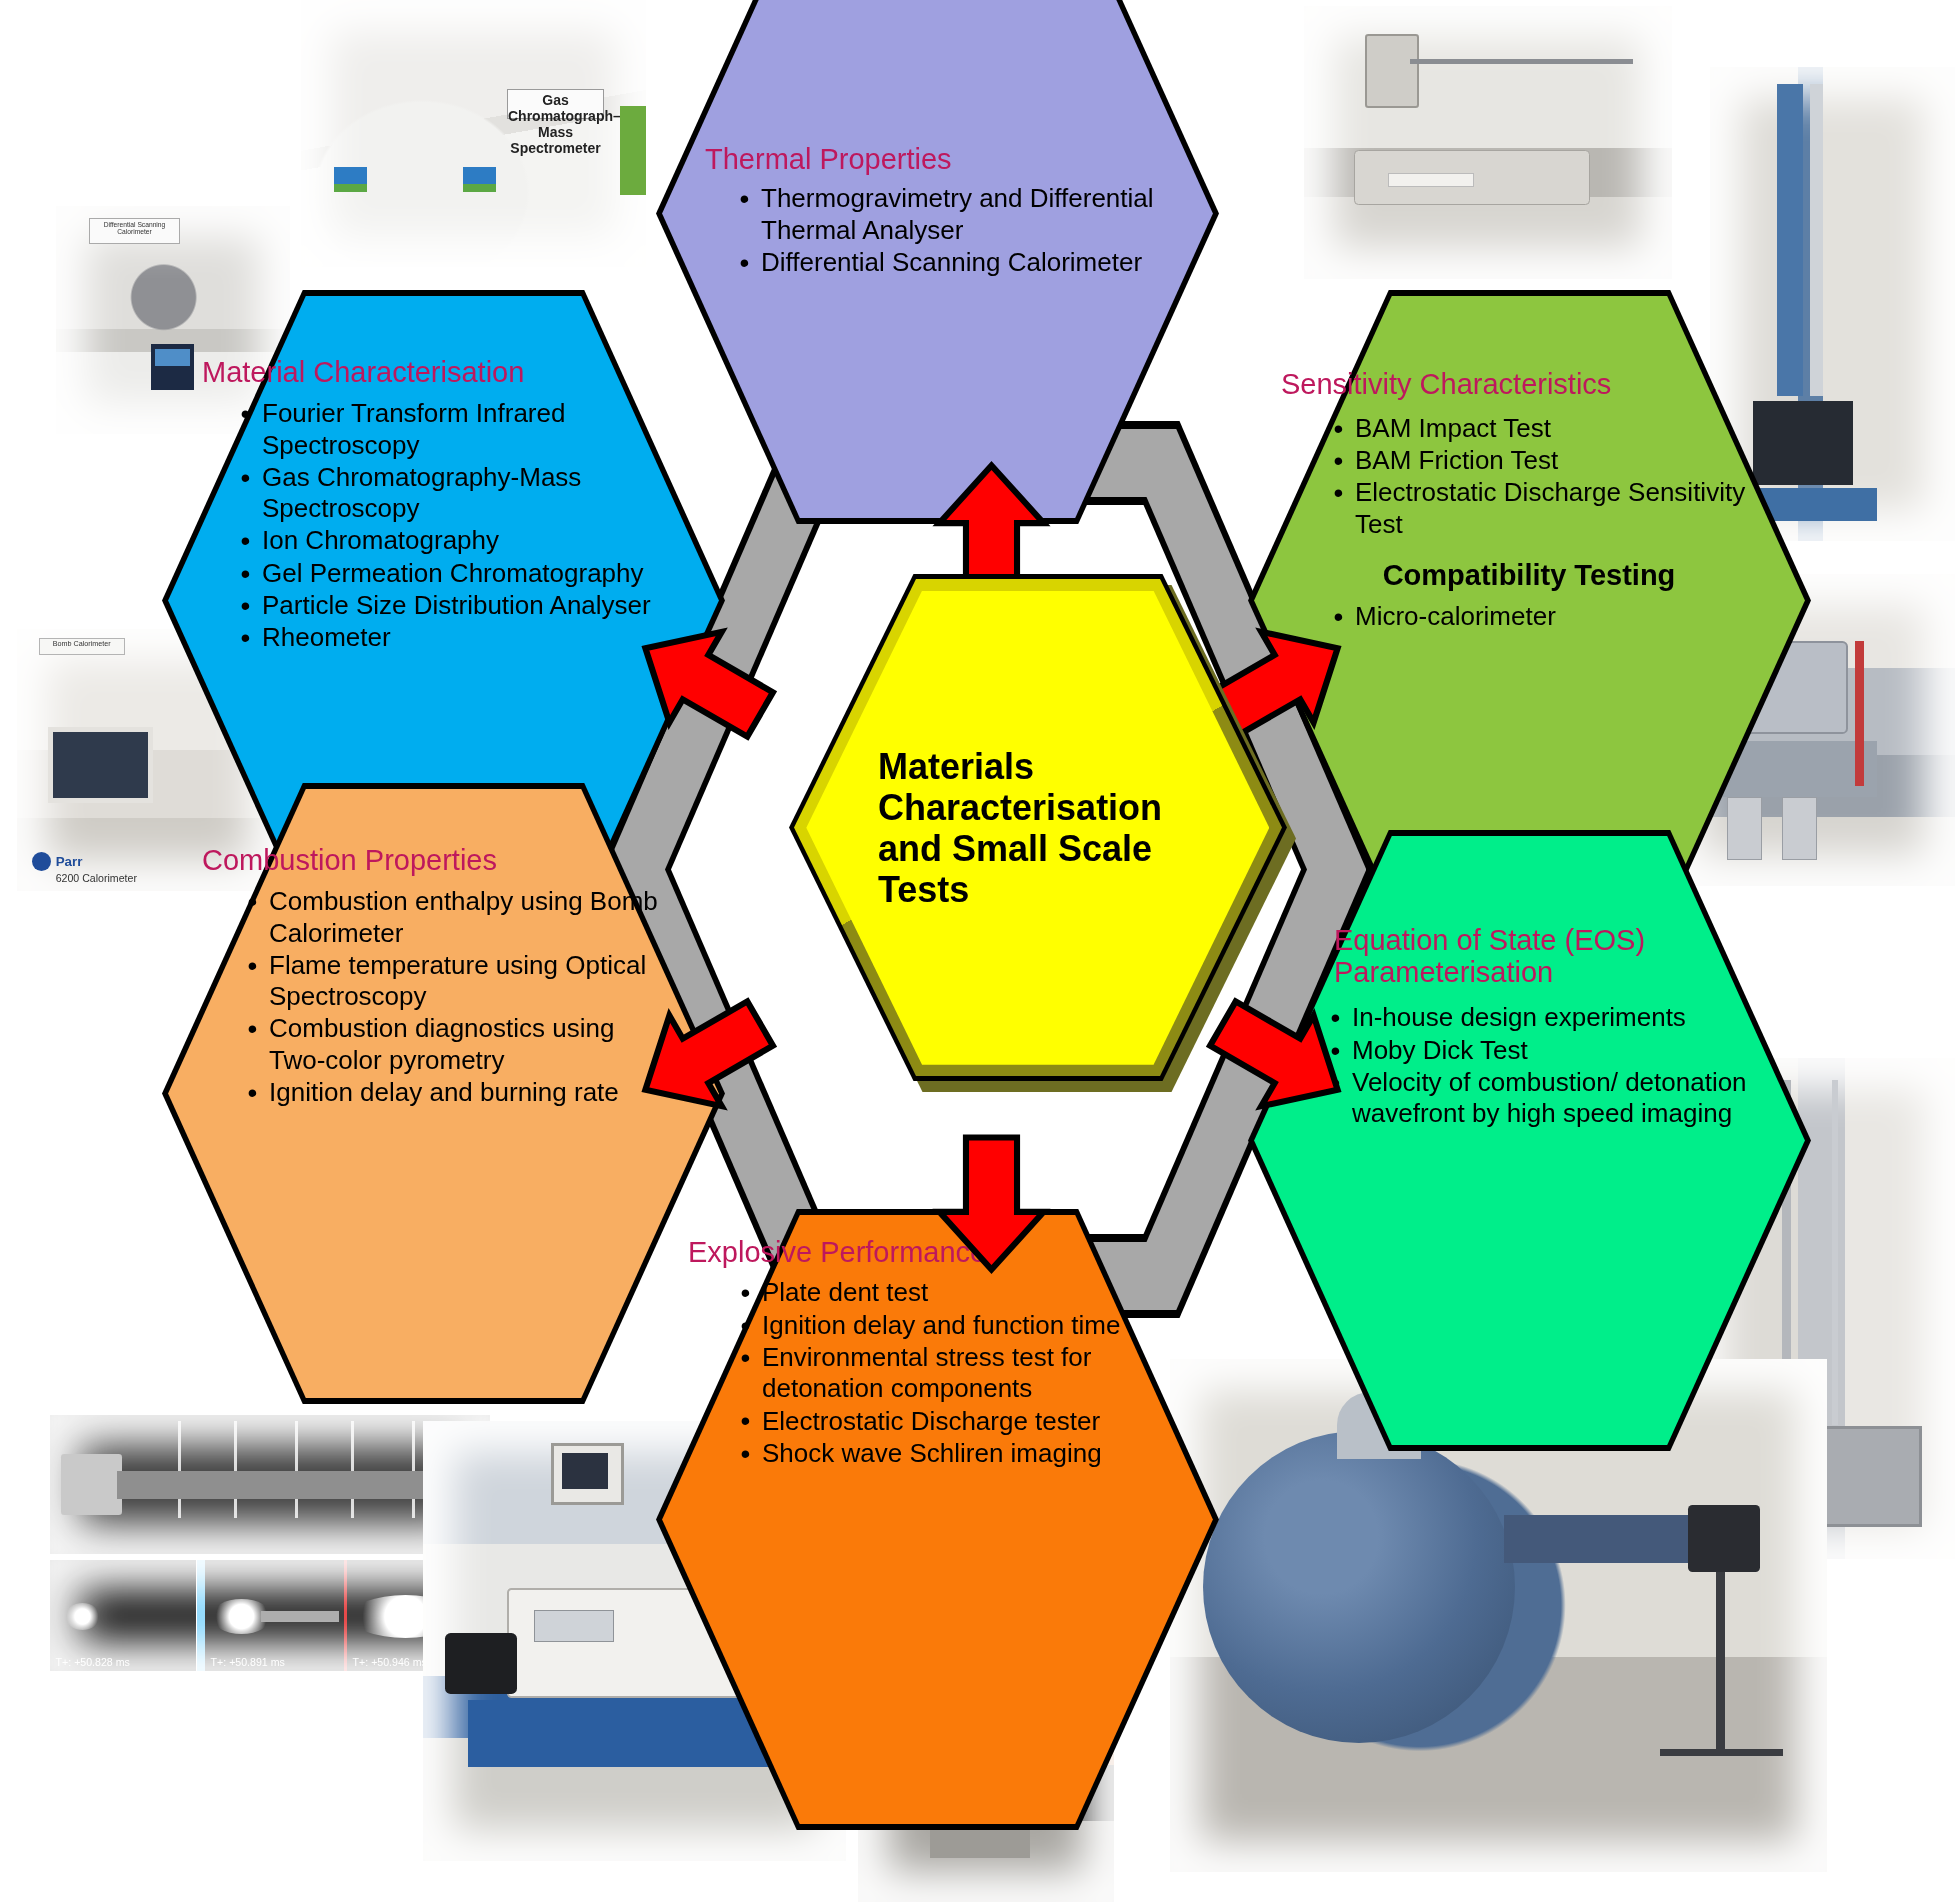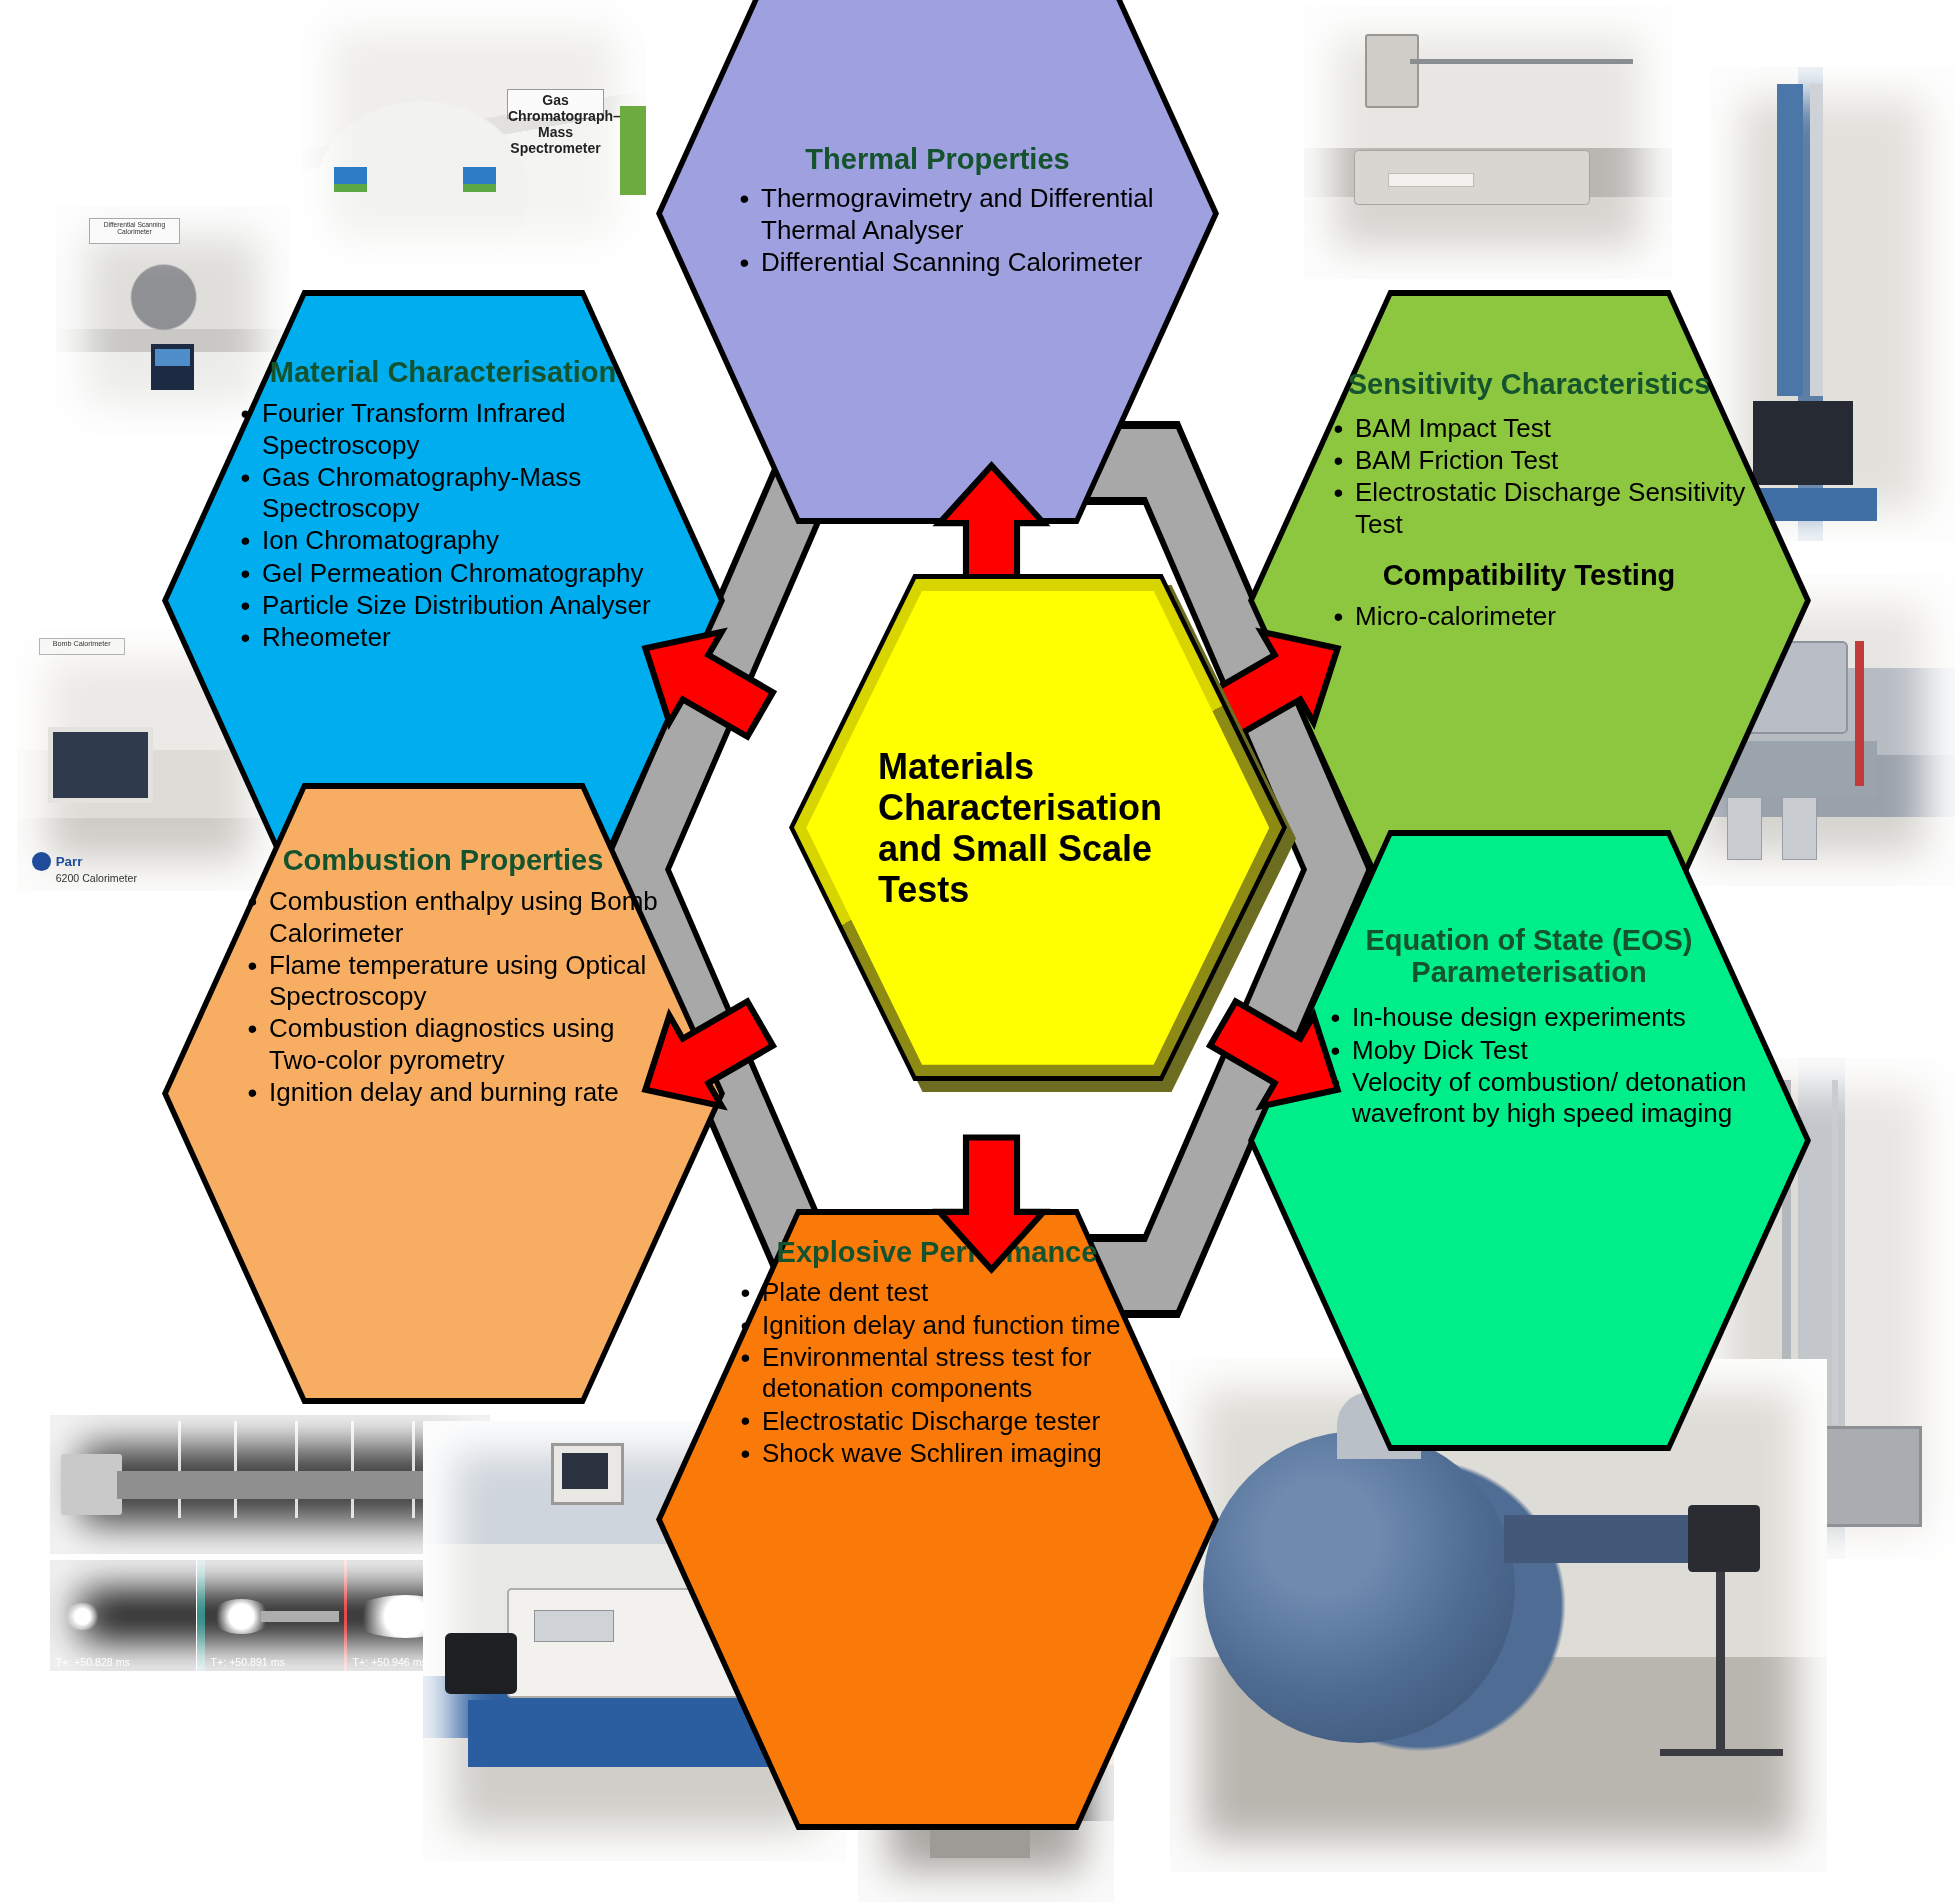--- a/index.html
+++ b/index.html
@@ -31,21 +31,21 @@
   .ph-impact{background:
       linear-gradient(90deg,#dedcd7 0 36%,#5d7fa6 36% 46%,#e3e1dc 46% 100%),
       linear-gradient(180deg,#f0efec,#cfcdc8);}
   .ph-microcal{background:
       linear-gradient(180deg,#e8e6e2 0 30%,#b7bcc3 30% 58%,#9aa1aa 58% 78%,#d6d4cf 78% 100%),
       radial-gradient(circle at 55% 48%, #6d7682 0 13%, rgba(0,0,0,0) 14%);}
   .ph-eos{background:
       linear-gradient(90deg,#dddbd6 0 40%,#c3c6cb 40% 58%,#e9e7e3 58% 100%),
       linear-gradient(180deg,#f1f0ed 0 62%,#b9b7b2 62% 100%);}
   .ph-schlieren{background:#3b3b3b;}
-  .ph-frames{background:#0f766e;padding-left:40px;}
+  .ph-frames{background:#7dd3fc;padding-left:40px;}
   .ph-laser{background:
       linear-gradient(180deg,#cfd5dc 0 28%,#e8e8e6 28% 58%,#2e5f9e 58% 72%,#cfcec9 72% 100%);}
   .ph-platedent{background:
       linear-gradient(180deg,#c3784a 0 36%,#2b2b2b 36% 62%,#a9a7a2 62% 100%);}
   .ph-chamber{background:
       radial-gradient(circle at 38% 48%, #4f6d94 0 29%, rgba(0,0,0,0) 30%),
       linear-gradient(180deg,#dedcd6 0 58%,#b9b6b0 58% 100%);}
 
   
   .strip{position:absolute;background:#111;border-right:1.7px solid #fff;}
@@ -82,21 +82,21 @@
        clip-path:polygon(25% 0%,75% 0%,100% 50%,75% 100%,25% 100%,0% 50%);}
   .ch-text{position:absolute;z-index:9;display:flex;align-items:center;
        justify-content:center;font-weight:bold;color:#000;
        font-size:36px;line-height:1.14;}
 
   
   .arrow{position:absolute;z-index:35;}
   .arrow svg{display:block;overflow:visible;}
 
   
-  .hx-title{font-weight:bold;text-align:center;color:#14532d;line-height:1.12;}
+  .hx-title{font-weight:normal;color:#be185d;line-height:1.12;}
   .hx-sub{font-weight:bold;text-align:center;color:#000;line-height:1.12;}
   ul.hx-list{list-style:none;margin:8px;padding:0;color:#000;}
   ul.hx-list li{position:relative;padding-left:26px;line-height:1.2;
         margin:0 0 1.1px 0;text-align:left;}
   ul.hx-list li::before{content:"\2022";position:absolute;left:4.5px;top:-1.1px;
         font-size:1.08em;line-height:1.2;}
 </style>
 </head>
 <body>
 

